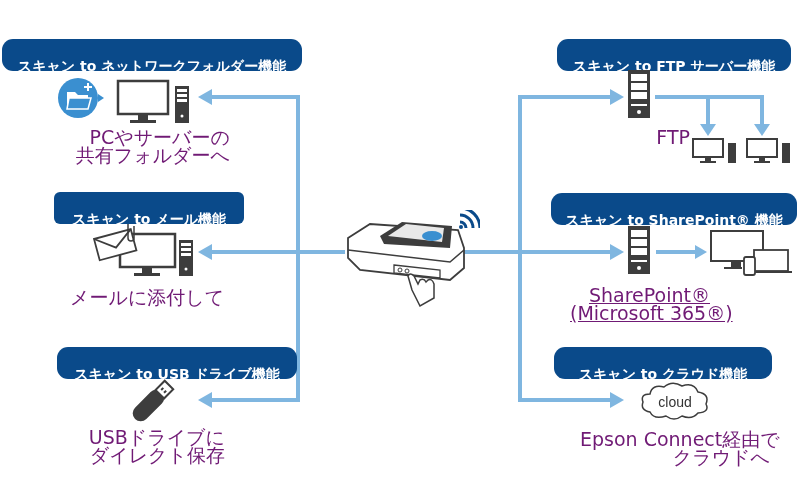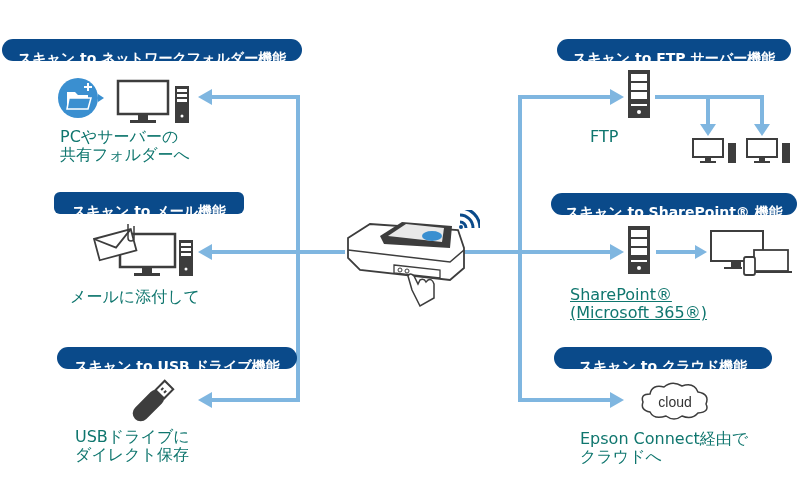--- a/index.html
+++ b/index.html
@@ -1,18 +1,18 @@
 <!DOCTYPE html>
 <html><head>
 <meta charset="utf-8">
 <style>
   html,body{margin:0;padding:0;background:#fff;}
   body{width:800px;height:500px;position:relative;overflow:hidden;font-family:"DejaVu Sans","Liberation Sans",sans-serif;color:#333;}
-  .pill{position:absolute;height:22px;line-height:22px;background:#0a4a8a;color:#fff;font-weight:bold;font-size:14px;border-radius:11px;padding:8px 12px;white-space:nowrap;box-sizing:border-box;text-align:center;}
-  .label{position:absolute;font-size:16px;line-height:18px;text-align:left;color:#0f766e;white-space:nowrap;}
+  .pill{position:absolute;height:22px;line-height:22px;background:#0a4a8a;color:#fff;font-weight:bold;font-size:14px;border-radius:11px;padding:16px 12px;white-space:nowrap;box-sizing:border-box;text-align:center;}
+  .label{position:absolute;font-size:19px;line-height:18px;text-align:right;color:#701a75;white-space:nowrap;}
   svg.lines{position:absolute;left:0;top:0;}
   .ic{position:absolute;}
 </style>
 </head>
 <body>
 
 <svg class="lines" width="800" height="500">
   <g stroke="#7fb6e0" stroke-width="4" fill="none">
 
     <path d="M345 252 H298 V97 H210"></path>

